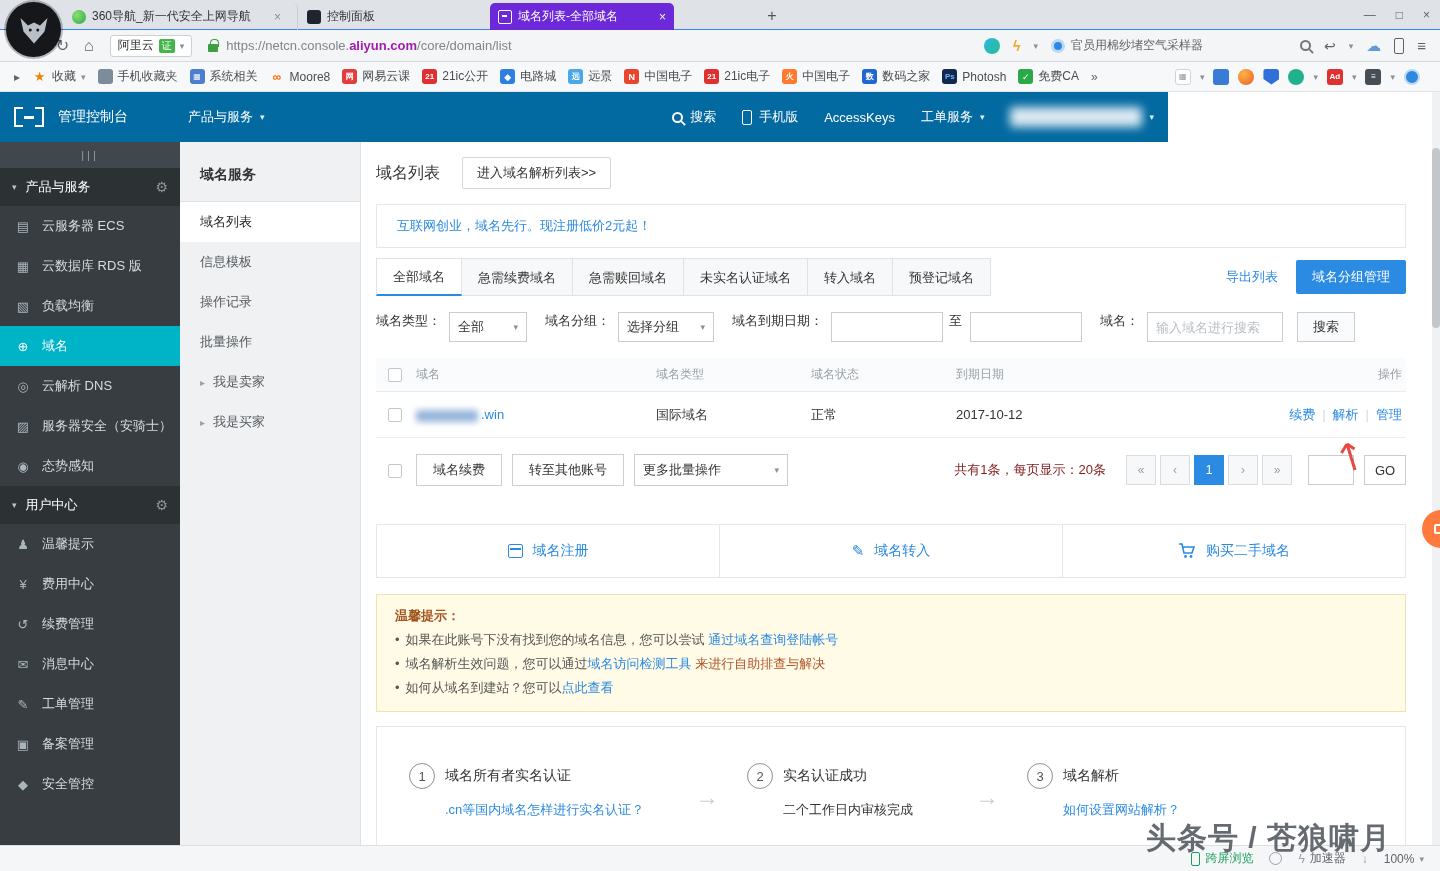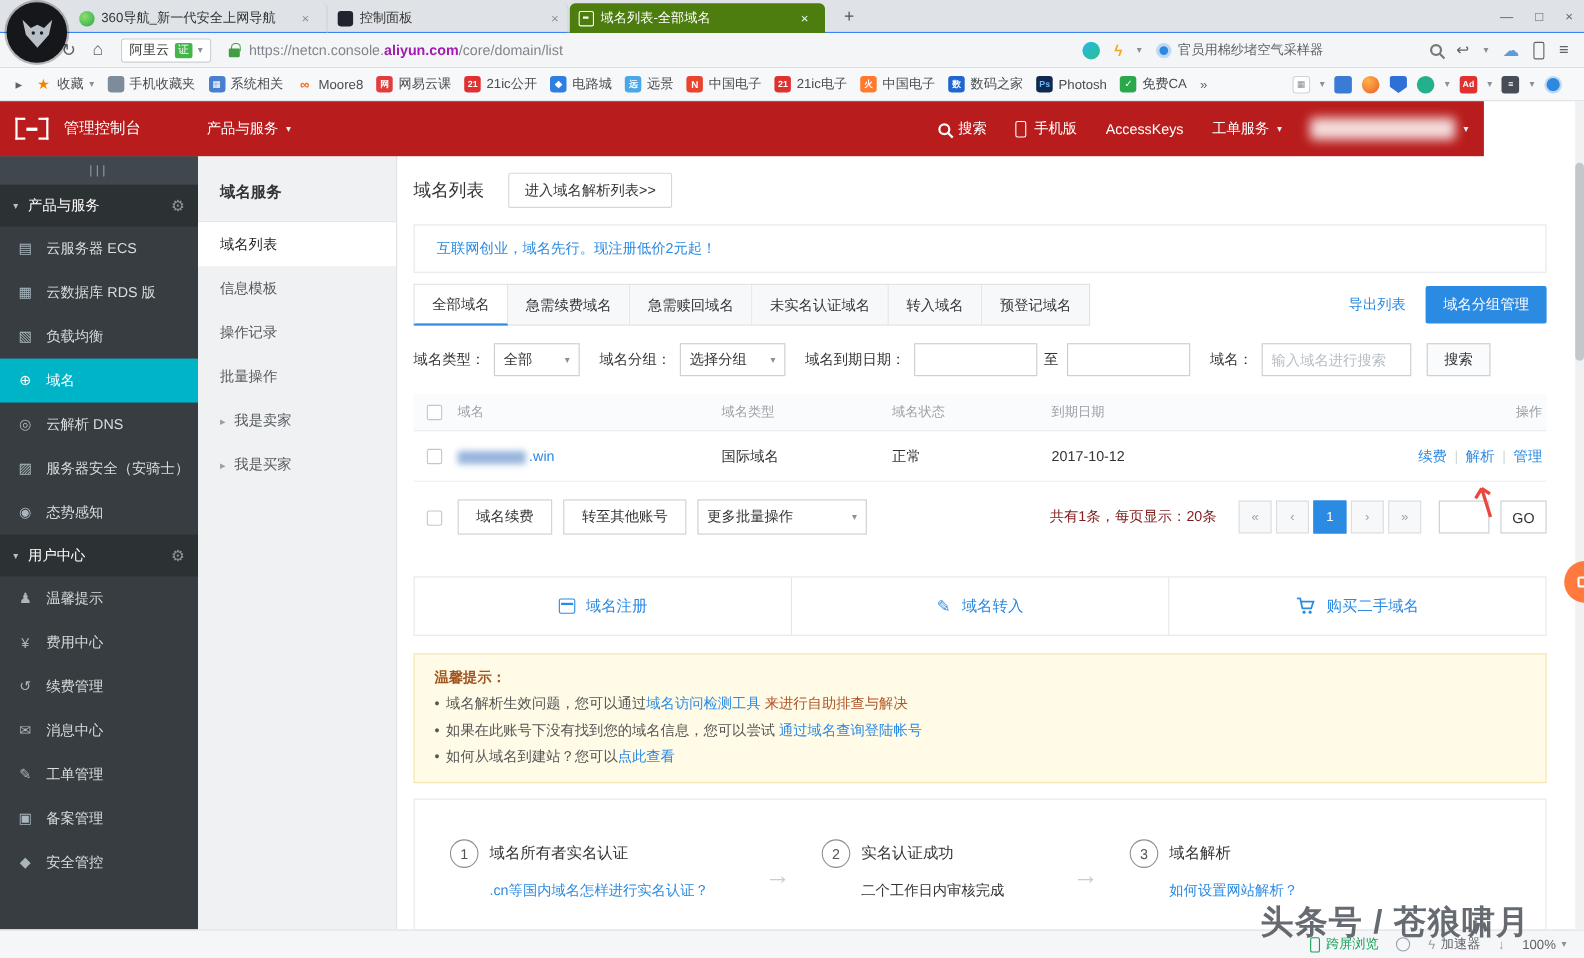--- a/index.html
+++ b/index.html
@@ -8,21 +8,21 @@
   a{text-decoration:none;cursor:pointer}
   .car{font-size:9px;color:#8a9097}
 
   
   #tabstrip{position:absolute;left:0;top:0;width:1440px;height:30px;background:#dfe2e7;border-bottom:1px solid #3b82f6}
   .tab{position:absolute;top:3px;height:27px;border-radius:5px 5px 0 0;display:flex;align-items:center;gap:6px;padding:0 8px;font-size:12px;color:#333}
   .tab .ttl{flex:1;white-space:nowrap;overflow:hidden;max-width:176px}
   .tab .tclose{color:#8a8f96;font-size:12px}
   .t1{left:64px;width:234px;border-right:1px solid #c9cdd3}
   .t2{left:299px;width:218px;border-right:1px solid #c9cdd3}
-  .t3{left:518px;width:232px;background:#4d7c0f;color:#fff}
+  .t3{left:490px;width:184px;background:#6d28d9;color:#fff}
   .t3 .tclose{color:#eafff3}
   .fav{width:14px;height:14px;border-radius:50%;flex:none}
   .f1{background:radial-gradient(circle at 35% 35%,#8be06c,#2aa84a)}
   .f2{background:#20242c;border-radius:3px}
   .f3{border-radius:2px;border:1.5px solid #fff;position:relative;background:transparent}
   .f3::after{content:"";position:absolute;left:2.5px;top:4px;width:5px;height:2px;background:#fff}
   #newtab{position:absolute;left:760px;top:5px;width:24px;height:22px;text-align:center;line-height:22px;font-size:16px;color:#555}
   #wincontrols{position:absolute;right:10px;top:0;height:30px;display:flex;align-items:center;gap:20px;color:#5f6368;font-size:12px}
 
   #wolf{position:absolute;left:6px;top:2px;width:55px;height:55px;border-radius:50%;background:#15171b;z-index:90;display:flex;align-items:center;justify-content:center;box-shadow:0 0 0 2px rgba(0,0,0,.25)}
@@ -65,21 +65,21 @@
   .x0{background:#fff;color:#8a9097;border:1px solid #d0d4d8}
   .x1{background:#3a7bd5}
   .x2{background:radial-gradient(circle at 35% 30%,#ffb347,#e85d2a);border-radius:50%}
   .x3{background:#2e6fd8;clip-path:polygon(0 0,100% 0,100% 65%,50% 100%,0 65%)}
   .x4{background:#23b08c;border-radius:50%}
   .x5{background:#e03131}
   .x6{background:#474d54}
   .x7{background:#2f88e0;border-radius:50%;border:2px solid #bcd9f5}
 
   
-  #aliheader{position:absolute;left:0;top:92px;width:1349px;height:50px;background:#b91c1c;display:flex;align-items:center;color:#fff;z-index:5}
+  #aliheader{position:absolute;left:0;top:92px;width:1168px;height:50px;background:#0369a1;display:flex;align-items:center;color:#fff;z-index:5}
   .alogo{margin-left:14px;position:relative;width:30px;height:20px;flex:none}
   .alogo .lb{position:absolute;left:0;top:0;width:9px;height:20px;border:2.5px solid #fff;border-right:none}
   .alogo .rb{position:absolute;right:0;top:0;width:9px;height:20px;border:2.5px solid #fff;border-left:none}
   .alogo .md{position:absolute;left:10px;top:8.5px;width:10px;height:3px;background:#fff}
   .h-brand{margin-left:14px;font-size:14px}
   .h-products{margin-left:60px;font-size:13px;display:flex;gap:7px;align-items:center}
   .h-products .car,.h-wo .car,#h-right .car{color:#d6f3f7}
   #h-right{margin-left:auto;display:flex;align-items:center;gap:26px;padding-right:14px;font-size:13px}
   .h-item{display:flex;align-items:center;gap:7px}
   .mag-w{width:11px;height:11px;border:2px solid #fff;border-radius:50%;position:relative}
@@ -111,21 +111,21 @@
   .m-title{font-size:16px;color:#333}
   .btn-outline{border:1px solid #d4d7da;background:#fff;height:32px;padding:0 14px;font:inherit;color:#333;display:inline-flex;align-items:center;border-radius:2px;cursor:pointer}
   .banner{border:1px solid #e4e7e9;height:44px;display:flex;align-items:center;padding-left:20px;font-size:13px}
   .banner a{color:#2b8ae2}
   .tabs-row{margin-top:10px;display:flex;align-items:center}
   .ptab{height:38px;line-height:38px;padding:0 16px;border:1px solid #e0e3e5;border-left:none;background:#f7f8f9;font-size:13px;color:#333;cursor:pointer}
   .ptab.first{border-left:1px solid #e0e3e5}
   .ptab.active{background:#fff;border-bottom:2px solid #2b8ae2;line-height:36px}
   .exp{margin-left:auto;color:#2b8ae2;font-size:13px}
   .btn-primary{margin-left:18px;background:#2b8ae2;color:#fff;border:none;height:34px;padding:0 16px;font:inherit;display:inline-flex;align-items:center;border-radius:2px;cursor:pointer}
-  .filter-row{margin-top:16px;display:flex;align-items:center;font-size:13px;color:#333}
+  .filter-row{margin-top:16px;display:flex;align-items:flex-start;font-size:13px;color:#333}
   .ml18{margin-left:18px}.ml6{margin-left:6px}
   .sel{height:30px;border:1px solid #c9cdd1;background:#fff;display:inline-flex;align-items:center;justify-content:space-between;padding:0 8px;color:#333;margin-left:8px;cursor:pointer}
   .sel-type{width:78px}.sel-group{width:96px}
   .tinput{height:30px;border:1px solid #c9cdd1;padding:0 8px;font:inherit;color:#333;background:#fff}
   .date{width:112px;margin-left:8px}
   .domain-input{width:136px;margin-left:8px}
   .domain-input::placeholder{color:#b8bec4}
   .btn-search{margin-left:14px;width:58px;height:30px;border:1px solid #c9cdd1;background:#fafbfc;font:inherit;color:#333;cursor:pointer}
   .thead{margin-top:16px;display:flex;align-items:center;height:34px;background:#fafbfc;border-bottom:1px solid #e9ebee;color:#9aa1a8;font-size:12px}
   .trow{display:flex;align-items:center;height:46px;border-bottom:1px solid #eceef1;font-size:13px}
@@ -531,22 +531,22 @@
           <path d="M1 1 h3 l2 9 h8 l2 -6 H5" fill="none" stroke="#2b8ae2" stroke-width="1.6"></path>
           <circle cx="7.5" cy="13.5" r="1.4" fill="#2b8ae2"></circle>
           <circle cx="13" cy="13.5" r="1.4" fill="#2b8ae2"></circle>
         </svg>
       <span>购买二手域名</span>
     </div>
   </div>
 
   <div class="tips">
     <div class="tips-title">温馨提示：</div>
+    <div class="tipline"><span class="bu">•</span><span>如果在此账号下没有找到您的域名信息，您可以尝试 </span><a>通过域名查询登陆帐号</a><span></span></div>
     <div class="tipline"><span class="bu">•</span><span>域名解析生效问题，您可以通过</span><a>域名访问检测工具</a><span class="tail-warn"> 来进行自助排查与解决</span></div>
-    <div class="tipline"><span class="bu">•</span><span>如果在此账号下没有找到您的域名信息，您可以尝试 </span><a>通过域名查询登陆帐号</a><span></span></div>
     <div class="tipline"><span class="bu">•</span><span>如何从域名到建站？您可以</span><a>点此查看</a><span></span></div>
   </div>
 
   <div class="guide">
     <div class="steps">
       <div class="gstep g1">
         <div class="s-head">
             <span class="gnum">1</span>
             <span>域名所有者实名认证</span>
           </div>

